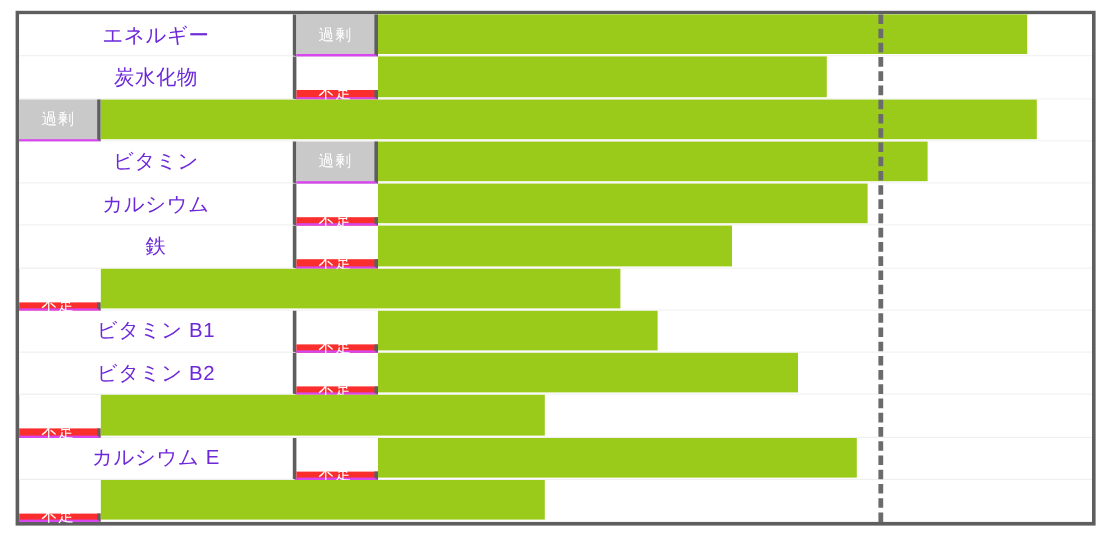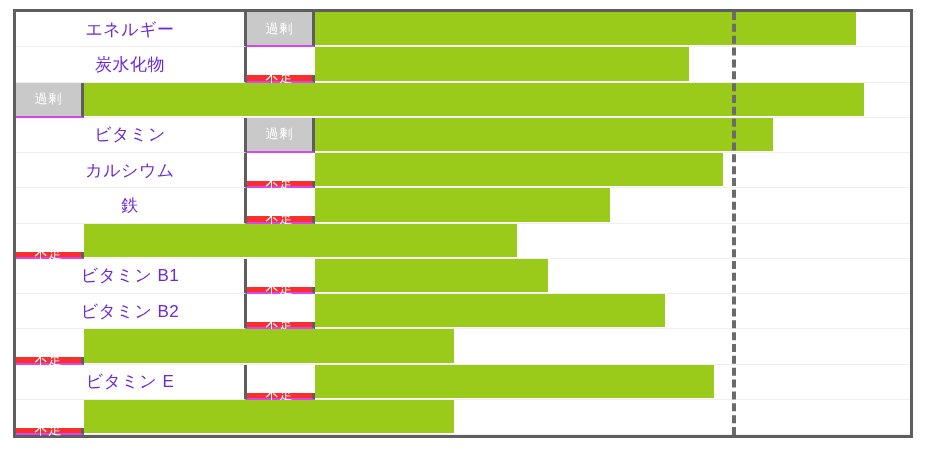--- a/index.html
+++ b/index.html
@@ -201,21 +201,21 @@
           <div class="bar-fill" style="width: 58.7413%; background: rgb(154, 203, 27);"></div>
         </div>
       </div>
       <div class="table-row">
         <div class="cell-status status-under">不足</div>
         <div class="cell-bar">
           <div class="bar-fill" style="width: 44.7552%; background: rgb(154, 203, 27);"></div>
         </div>
       </div>
       <div class="table-row">
-        <div class="cell-name">ビタミン E</div>
+        <div class="cell-name">カルシウム E</div>
         <div class="cell-status status-under">不足</div>
         <div class="cell-bar">
           <div class="bar-fill" style="width: 67.1329%; background: rgb(154, 203, 27);"></div>
         </div>
       </div>
       <div class="table-row">
         <div class="cell-status status-under">不足</div>
         <div class="cell-bar">
           <div class="bar-fill" style="width: 44.7552%; background: rgb(154, 203, 27);"></div>
         </div>

